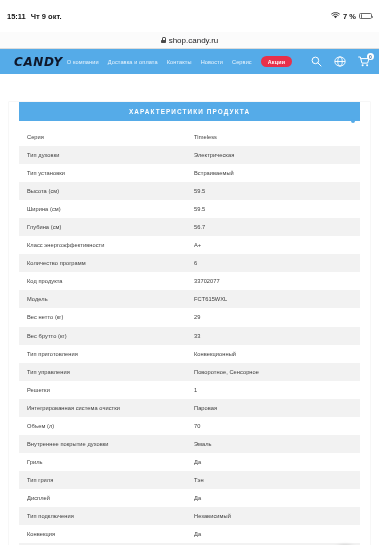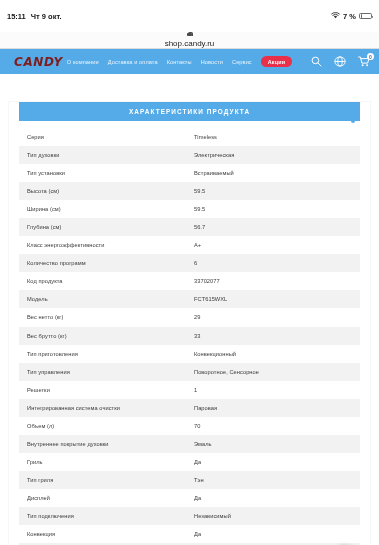--- a/index.html
+++ b/index.html
@@ -50,21 +50,20 @@
   .urlbar {
     height: 17px;
     background: #fbfbfb;
     display: flex;
     align-items: center;
     justify-content: center;
     gap: 3px;
     font-size: 8px;
     color: #1d1d1f;
     border-bottom: 0.5px solid #dcdcdc;
-    flex-direction: column;
   }
   .lock-icon {
     width: 5px; height: 6px;
     position: relative;
     display: inline-block;
   }
   .lock-icon::before {
     content: "";
     position: absolute; left: 0; bottom: 0;
     width: 5px; height: 3.4px;
@@ -81,21 +80,21 @@
 
   
   .navbar {
     height: 25px;
     background: #55abe8;
     display: flex;
     align-items: center;
     padding: 0 9px 0 14px;
   }
   .logo {
-    color: #7f1d1d;
+    color: #0f172a;
     font-size: 12px;
     font-weight: bold;
     font-style: italic;
     letter-spacing: 0.6px;
     font-family: "DejaVu Sans", sans-serif;
     margin-right: 4px;
     white-space: nowrap;
   }
   .nav-links {
     display: flex;

